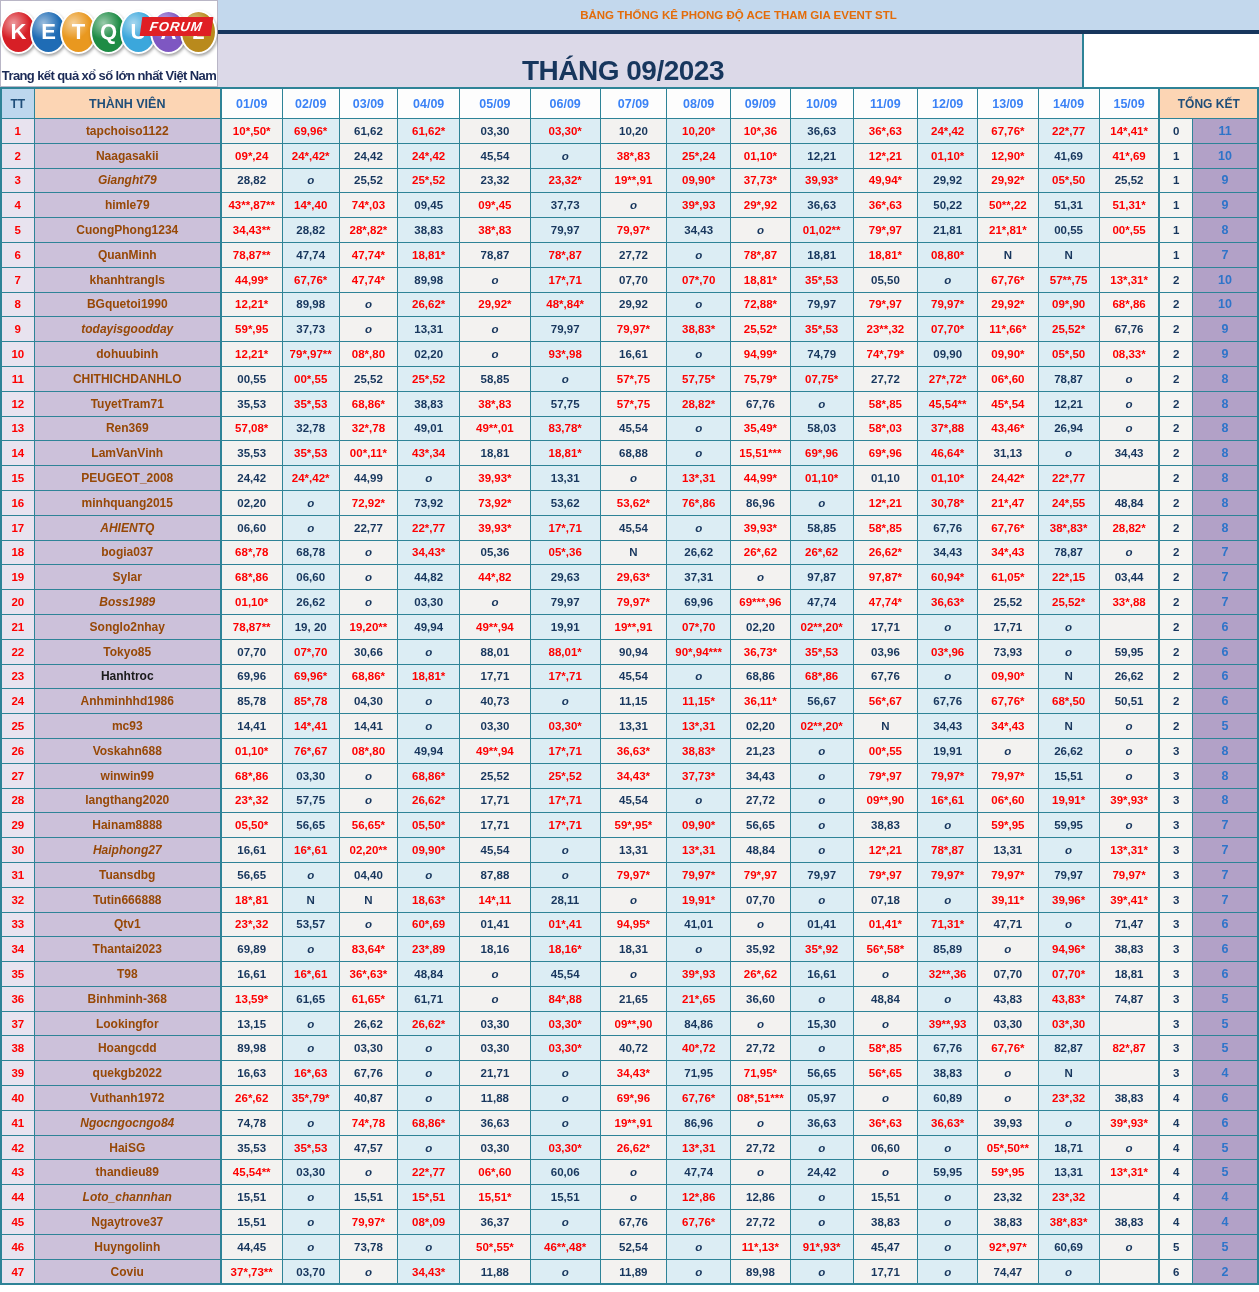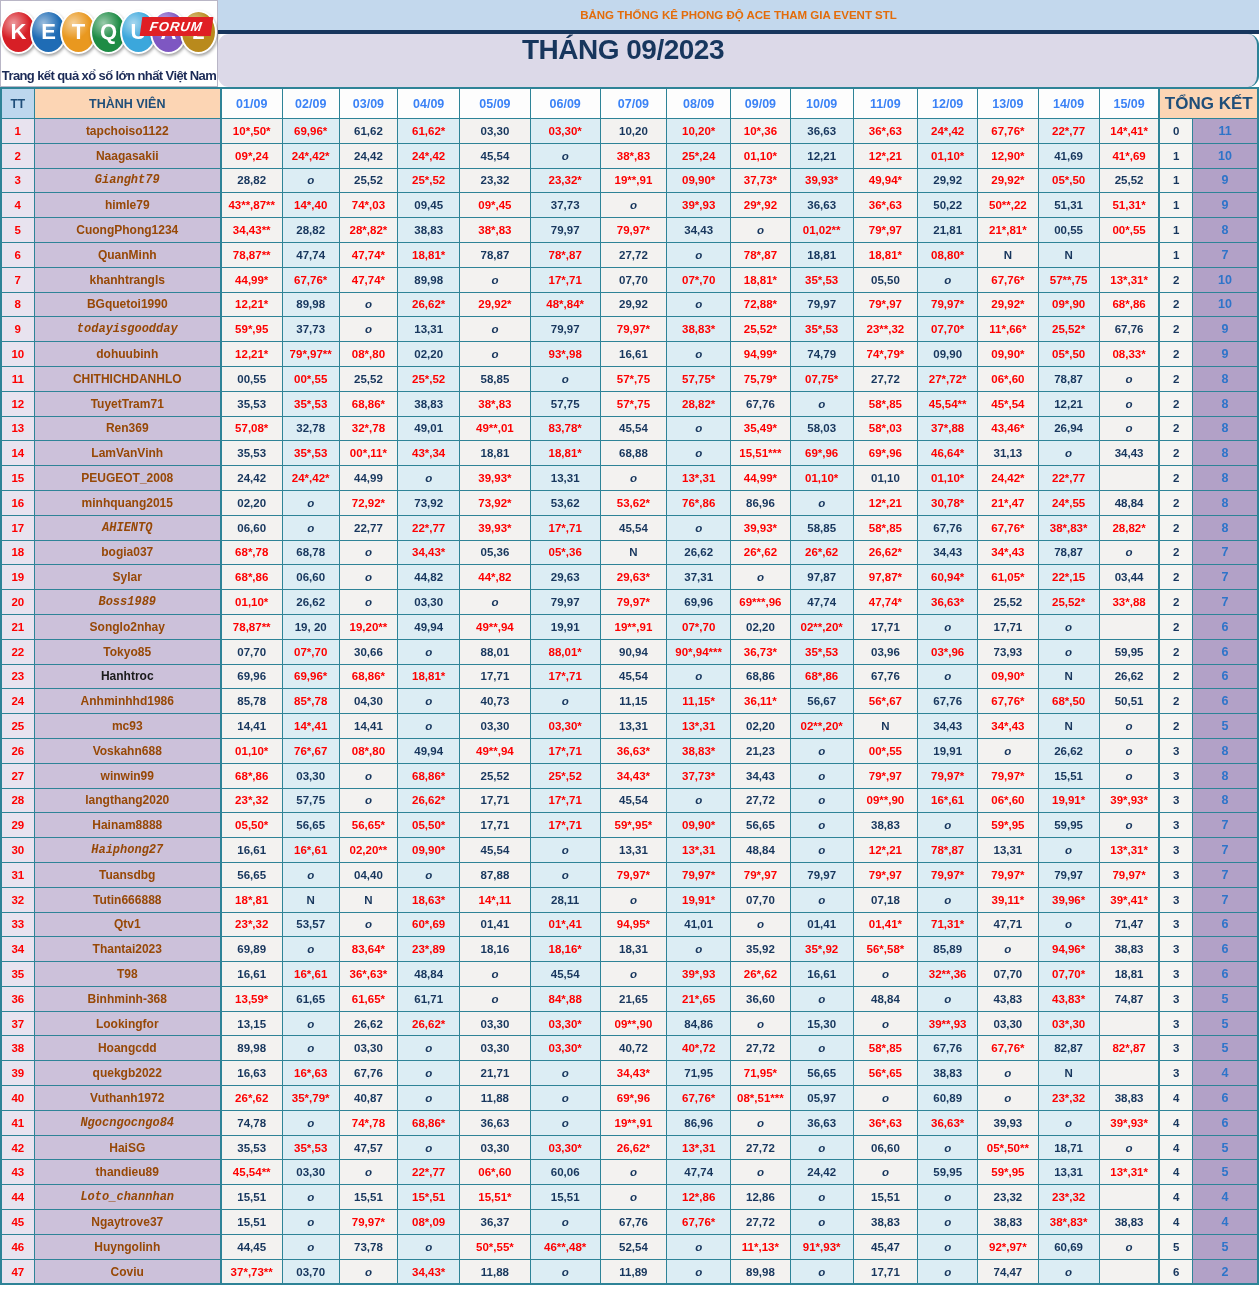--- a/index.html
+++ b/index.html
@@ -17,40 +17,40 @@
                font-style:italic;font-weight:bold;font-size:13px;padding:2px 9px;
                transform:skewX(-8deg);letter-spacing:1px;}
   .tagline{position:absolute;left:0;bottom:3px;width:100%;text-align:center;
            color:#1b2a56;font-weight:bold;font-size:13px;letter-spacing:-0.6px;}
 
   .banner{position:absolute;left:218px;top:0;width:1041px;height:30px;background:#c3d8ed;
           border-bottom:4px solid #17365d;box-sizing:content-box;display:flex;
           align-items:center;justify-content:center;padding-right:9px;}
   .banner span{display:block;width:810px;text-align:center;color:#e36c0a;
                font-weight:bold;font-size:11.5px;}
-  .title-band{position:absolute;left:218px;top:34px;width:1041px;height:53px;background:#dcd9e8;
-              display:flex;align-items:flex-start;border-right:2px solid #2e8397;box-sizing:border-box;border-radius:11px;}
+  .title-band{position:absolute;left:218px;top:34px;width:866px;height:53px;background:#dcd9e8;
+              display:flex;align-items:flex-end;border-right:2px solid #2e8397;box-sizing:border-box;}
   .title-band span{display:block;width:810px;text-align:center;color:#17365d;
                    font-weight:bold;font-size:28px;letter-spacing:-0.5px;}
 
   
   table{position:absolute;left:0;top:87px;width:1259px;border-collapse:collapse;
         table-layout:fixed;font-weight:bold;}
   th,td{border:1px solid #2e8397;padding:0;text-align:center;overflow:hidden;
         white-space:nowrap;vertical-align:middle;}
   table{border:2px solid #2e8397;}
   thead th{height:29px;margin-top:10px;}
   tbody td{height:23.8px;font-size:11.5px;}
   .th-tt{background:#bdd7ee;color:#1f4e79;font-size:12px;}
   .th-member{background:#fcd5b4;color:#1f4e79;font-size:12.5px;border-right:2px solid #2e8397;}
   .th-date{background:#fdfdfd;color:#3b82f6;font-size:12.5px;}
-  .th-total{background:#fcd5b4;color:#1f4e79;font-size:17px;border-left:2px solid #2e8397;}
+  .th-total{background:#fcd5b4;color:#1f4e79;font-size:12px;border-left:2px solid #2e8397;}
   .td-tt{background:#e8e3ef;color:#fe0000;}
   .td-member{background:#ccc1da;color:#974806;font-size:12px;border-right:2px solid #2e8397;}
-  .td-member.it{font-style:italic;font-family:Liberation Mono, monospace;}
+  .td-member.it{font-style:italic;}
   .td-member.black{color:#1a1a1a;}
   .c-gray{background:#f3f2f0;}
   .c-blue{background:#dcedf4;}
   .v-red{color:#fe0000;}
   .v-navy{color:#17365d;}
   .v-o{color:#17365d;font-style:italic;}
   .td-miss{background:#f5f4f2;color:#17365d;border-left:2px solid #2e8397;}
   .td-score{background:#b2a1c7;color:#2e74c9;font-size:12.5px;}
 </style>
 </head>

